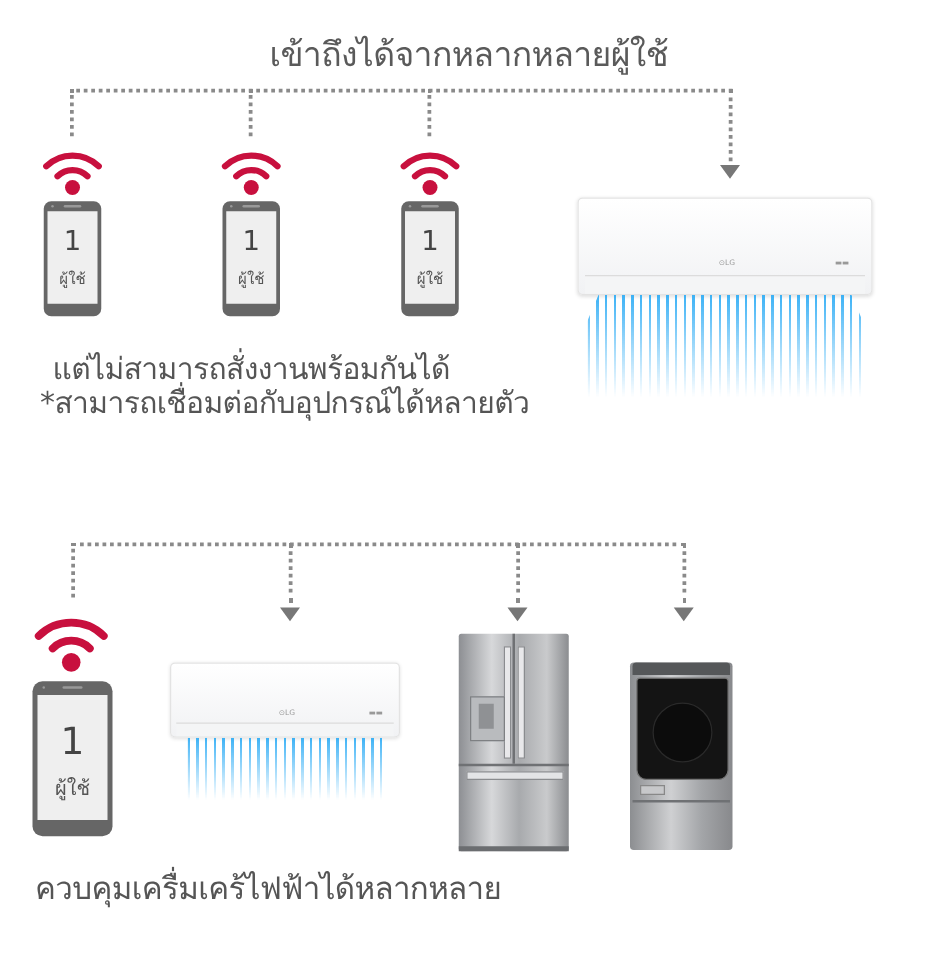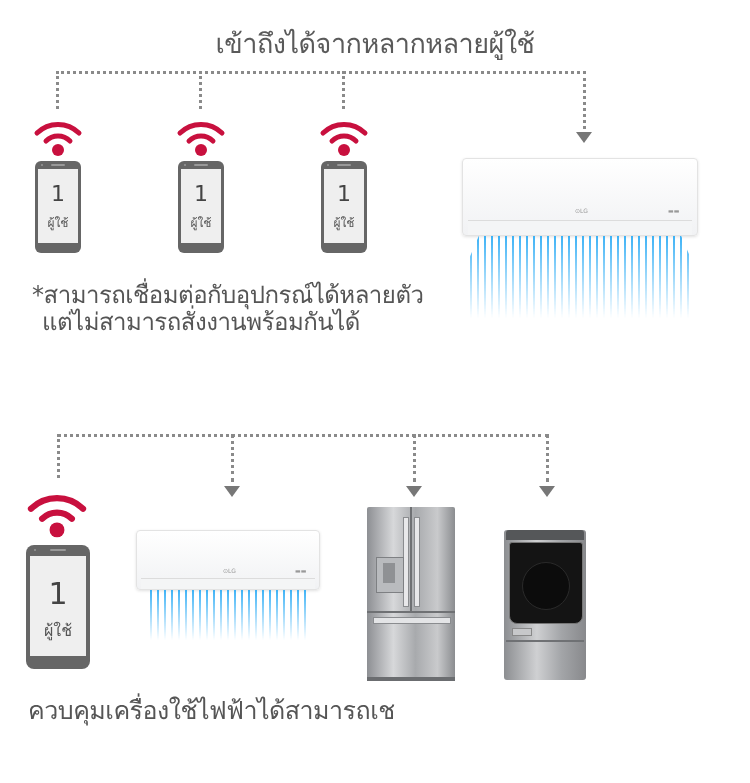--- a/index.html
+++ b/index.html
@@ -90,22 +90,22 @@
 <div class="abs" style="left:462px; top:158px; width:236px; height:160px;">
   <div class="abs ac" style="left:0; top:0; width:234px; height:76px;">
     <div class="vent"></div>
     <div class="logo" style="left:112px; top:48px;">⊙LG</div>
     <div class="logo" style="left:205px; top:48px;">▬▬</div>
   </div>
   <div class="abs airflow" style="left:8px; top:78px; width:220px; height:82px; clip-path:polygon(4% 0, 96% 0, 112% 100%, -12% 100%);"></div>
 </div>
 
 <div class="abs note" style="left:32px; top:282px;">
+  <div style="padding-left:10px;">แต่ไม่สามารถสั่งงานพร้อมกันได้</div>
   <div>*สามารถเชื่อมต่อกับอุปกรณ์ได้หลายตัว</div>
-  <div style="padding-left:10px;">แต่ไม่สามารถสั่งงานพร้อมกันได้</div>
 </div>
 
 <div>
   <div class="abs dot-h" style="left:57px; top:434px; width:492px;"></div>
   <div class="abs dot-v" style="left:57px; top:434px; height:44px;"></div>
   <div class="abs dot-v" style="left:231px; top:434px; height:48px;"></div>
   <div class="abs dot-v" style="left:413px; top:434px; height:48px;"></div>
   <div class="abs dot-v" style="left:546px; top:434px; height:48px;"></div>
   <div class="abs arrow" style="left:224px; top:486px;"></div>
   <div class="abs arrow" style="left:406px; top:486px;"></div>
@@ -150,14 +150,14 @@
 
 <div class="abs washer" style="left:504px; top:530px; width:82px; height:150px;">
   <div class="abs" style="left:2px; top:0; width:78px; height:10px; background:#555759; border-radius:3px 3px 0 0;"></div>
   <div class="abs" style="left:5px; top:12px; width:72px; height:80px; background:#141414; border-radius:3px 3px 8px 8px; border:1px solid #777;"></div>
   <div class="abs" style="left:18px; top:32px; width:46px; height:46px; background:#0c0c0c; border-radius:50%; border:1px solid #2a2a2a;"></div>
   <div class="abs" style="left:2px; top:110px; width:78px; height:2px; background:#6f7174;"></div>
   <div class="abs" style="left:8px; top:98px; width:18px; height:6px; background:#c7c8ca; border:1px solid #888;"></div>
 </div>
 
 <div class="abs bottom-text" style="left:28px; top:696px;">
-  <div>ควบคุมเครื่องใช้ไฟฟ้าได้สามารถเช</div>
+  <div>ควบคุมเครื่มเคร้ไฟฟ้าได้หลากหลาย</div>
 </div>
 
 </body></html>

